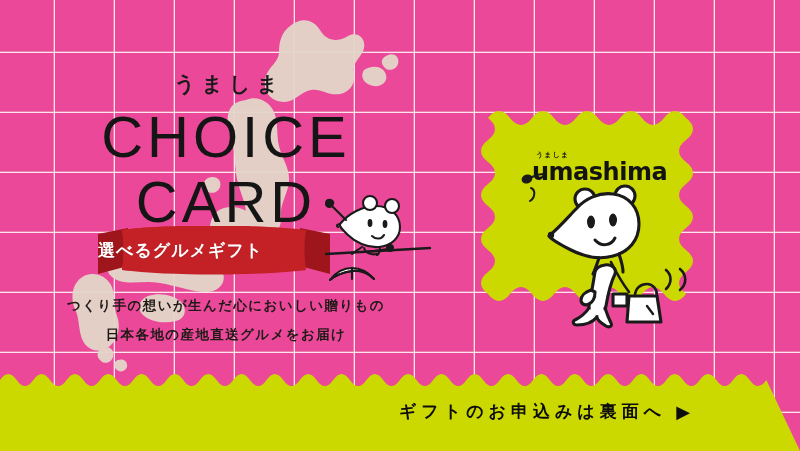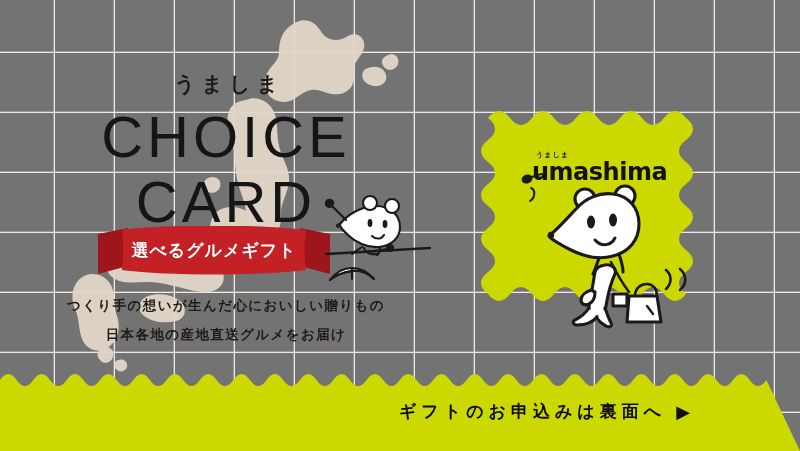--- a/index.html
+++ b/index.html
@@ -6,21 +6,21 @@
   html, body { width:800px; height:451px; overflow:hidden; }
   body {
     font-family:"Liberation Sans","DejaVu Sans",sans-serif;
     background:#F9F2EA;
   }
 
   #card {
     position:relative;
     width:800px; height:451px;
     overflow:hidden;
-    background:#737373;
+    background:#ec4899;
   }
 
   
   #grid {
     position:absolute; inset:0;
     background-image:
       linear-gradient(to right, rgba(255,255,255,0.85) 1.5px, transparent 1.5px),
       linear-gradient(to bottom, rgba(255,255,255,0.85) 1.5px, transparent 1.5px);
     background-size:60px 60px;
     background-position:-6px -8px;
@@ -60,21 +60,21 @@
     color:#151515; font-weight:400;
     font-family:"Liberation Sans","DejaVu Sans",sans-serif;
   }
   #line-choice { top:103px; font-size:58px; letter-spacing:4px; }
   #line-card   { top:168px; font-size:58px; letter-spacing:4px; }
 
   
   #ribbon { position:absolute; left:98px; top:226px; width:232px; height:50px; }
   #ribbon-label {
     position:absolute; left:0; right:0; top:13px;
-    text-align:center;
+    text-align:left;
     color:#fff; font-size:17px; font-weight:700;
     letter-spacing:1px;
     font-family:"DejaVu Sans",sans-serif;
     text-shadow:0 1px 0 rgba(0,0,0,.12);
     z-index:3;
   }
 
   .tagline {
     position:absolute; left:0; right:0;
     color:#1E1A16; font-weight:700;

